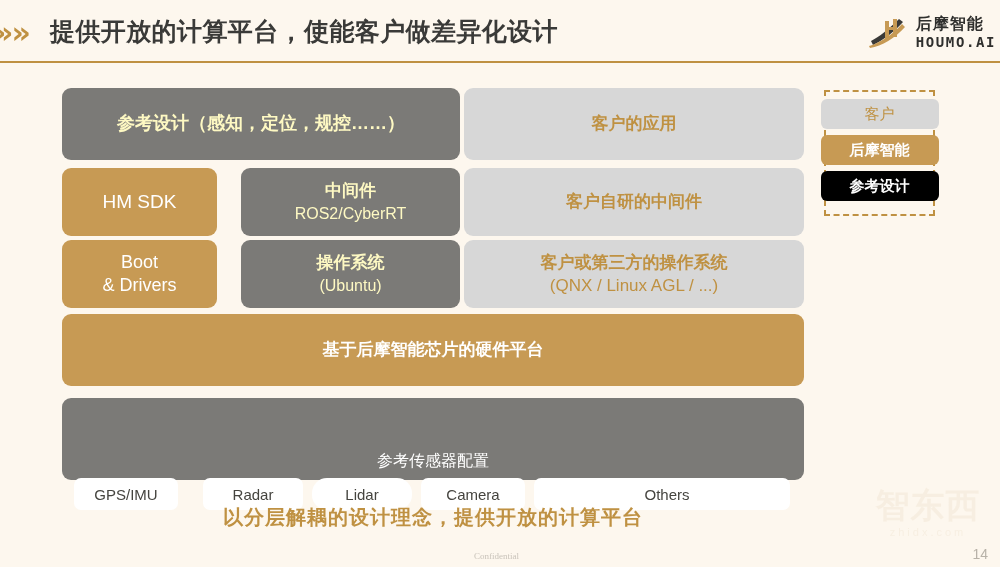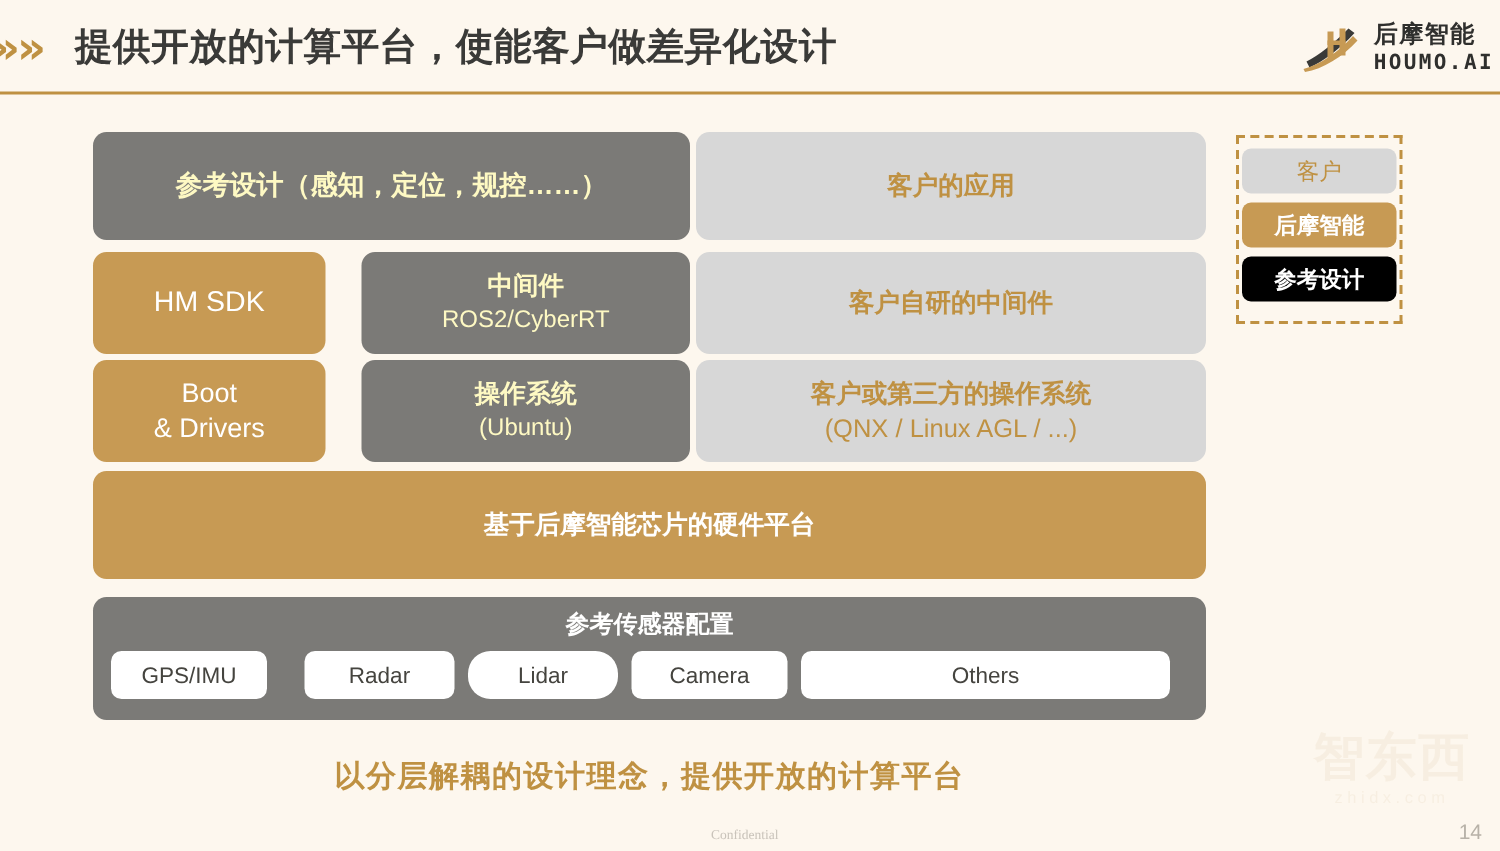--- a/index.html
+++ b/index.html
@@ -167,22 +167,23 @@
     border-radius: 9px;
     box-sizing: border-box;
     padding: 9px 12px 10px 12px;
     display: flex;
     flex-direction: column;
     align-items: center;
   }
   .sensor-title {
     color: #ffffff;
     font-size: 16px;
-    font-weight: 700;
+    font-weight: 400;
     line-height: 20px;
+    margin-top: 44px;
   }
   .chips {
     margin-top: 7px;
     display: flex;
     gap: 9px;
     width: 100%;
     justify-content: flex-start;
   }
   .chip {
     background: #ffffff;
@@ -191,39 +192,39 @@
     height: 32px;
     display: flex;
     align-items: center;
     justify-content: center;
     font-size: 15px;
   }
   .chip-gpsimu { width: 104px; }
   .chip-radar  { width: 100px; margin-left: 16px; }
   .chip-lidar  { width: 100px; border-radius: 15px; }
   .chip-camera { width: 104px; }
-  .chip-others { width: 246px; }
+  .chip-others { width: 246px; padding-left: 10px; }
 
   
   .legend {
     position: absolute;
     left: 824px;
     top: 90px;
     width: 111px;
     height: 126px;
     border: 2px dashed #bf9142;
     box-sizing: border-box;
     padding: 7px 7px;
     display: flex;
     flex-direction: column;
     gap: 6px;
     align-items: center;
   }
   .legend-item {
-    width: 103px;
+    width: 118px;
     height: 30px;
     border-radius: 6px;
     display: flex;
     align-items: center;
     justify-content: center;
     font-size: 15px;
     font-weight: 700;
     box-sizing: border-box;
   }
   .legend-customer { background: #d7d7d7; color: #bf9142; font-weight: 400; }

